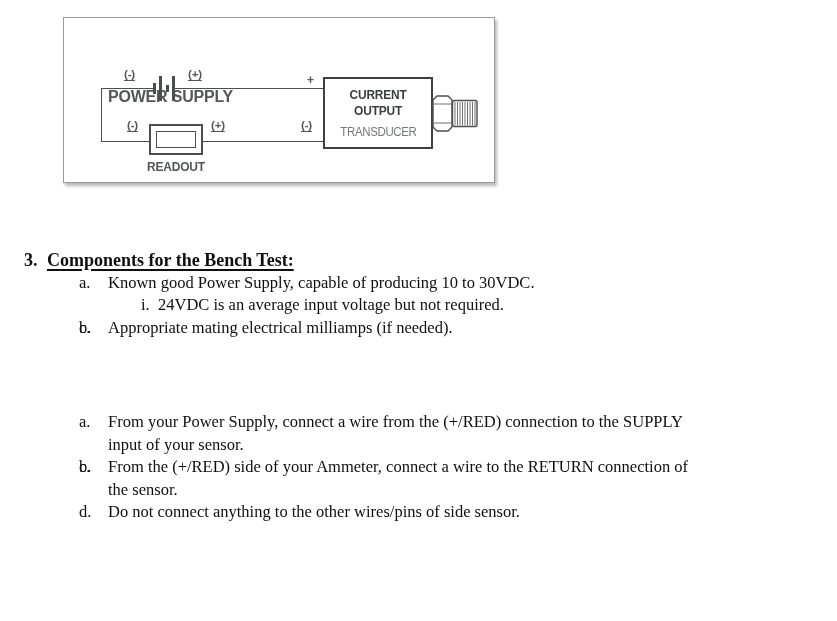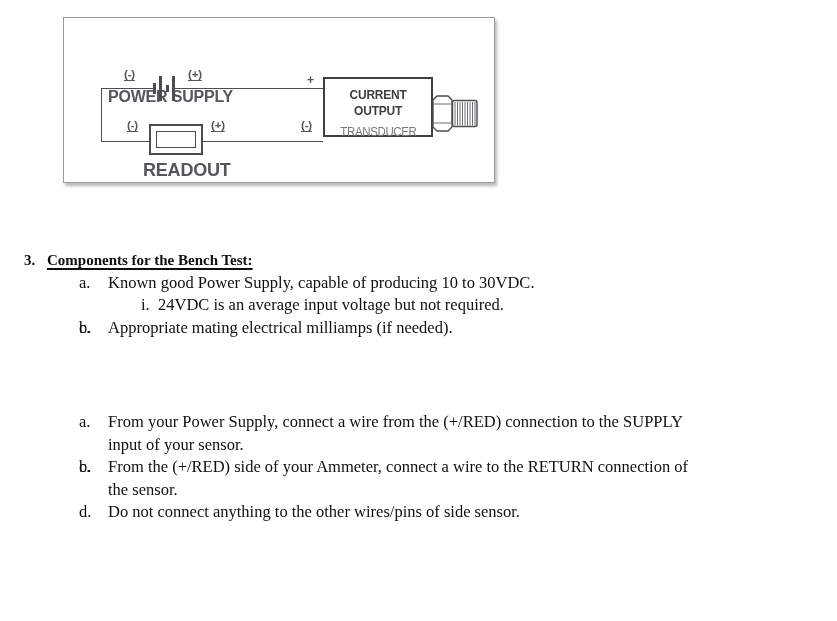--- a/index.html
+++ b/index.html
@@ -36,21 +36,21 @@
     text-decoration-thickness: 1px;
   }
 
   [data-name="power-supply-label"] { left: 44px; top: 35px; font-size: 16px; margin-top: 35px; }
   [data-name="battery-neg-label"]  { left: 60px;  top: 50px; }
   [data-name="battery-pos-label"]  { left: 124px; top: 50px; }
   [data-name="supply-plus-label"]  { left: 243px; top: 55px; font-size: 12px; text-decoration: none; }
   [data-name="readout-neg-label"]  { left: 63px;  top: 101px; }
   [data-name="readout-pos-label"]  { left: 147px; top: 101px; }
   [data-name="return-neg-label"]   { left: 237px; top: 101px; }
-  [data-name="readout-caption"]    { left: 79px; top: 142px; width: 66px; text-align: center; font-size: 18px; }
+  [data-name="readout-caption"]    { left: 79px; top: 142px; width: 66px; text-align: center; font-size: 12px; }
 
   .wire { background: transparent; }
   [data-name="wire-top-left"]    { left: 37px;  top: 70px;  width: 53px;  height: 0; border-top: 1.6px solid #4c4d4f; }
   [data-name="wire-top-right"]   { left: 111px; top: 70px;  width: 148px; height: 0; border-top: 1.6px solid #4c4d4f; }
   [data-name="wire-left-vertical"]{ left: 37px; top: 70px;  width: 0;     height: 53px; border-left: 1.6px solid #4c4d4f; }
   [data-name="wire-bottom-left"] { left: 37px;  top: 123px; width: 48px;  height: 0; border-top: 1.6px solid #4c4d4f; }
   [data-name="wire-bottom-right"]{ left: 139px; top: 123px; width: 120px; height: 0; border-top: 1.6px solid #4c4d4f; }
 
   .battery-bar { background: #4c4d4f; }
   [data-name="battery-bar-short-1"] { left: 89px;  top: 65px; width: 2.5px; height: 11px; }
@@ -63,21 +63,21 @@
     border: 2px solid #4c4d4f; background: #fff;
     display: flex; align-items: center; justify-content: center;
   }
   [data-name="readout-display"] {
     position: static;
     width: 40px; height: 17px;
     border: 1.8px solid #4c4d4f; background: #fff;
   }
 
   [data-name="transducer-box"] {
-    left: 259px; top: 59px; width: 110px; height: 60px;
+    left: 259px; top: 59px; width: 110px; height: 72px;
     border: 2px solid #3e3f41; background: #fff;
     display: flex; flex-direction: column; align-items: center;
     padding-top: 8px;
   }
   [data-name="transducer-box"] span { position: static; display: block; transform: scaleX(0.92); }
   .tbold {
     font-family: "Liberation Sans", sans-serif;
     font-weight: 700; font-size: 13px; line-height: 15.5px;
     color: #3c3d3f; letter-spacing: -0.2px;
   }
@@ -87,21 +87,21 @@
     color: #77787a; letter-spacing: -0.4px;
     margin-top: 7px;
   }
   [data-name="connector-icon"] { left: 368px; top: 77px; }
 
   
   .doc-section { position: absolute; left: 24px; width: 800px; }
   [data-name="section-components"] { top: 249px; }
   [data-name="section-wiring"]     { top: 411px; }
 
-  .sec-heading { font-size: 15px; line-height: 22.5px; font-weight: 700; }
+  .sec-heading { font-size: 18px; line-height: 22.5px; font-weight: 700; }
   .sec-number { display: inline-block; width: 23px; }
   .sec-title { text-decoration: underline; text-decoration-thickness: 1.5px; text-underline-offset: 2.5px; }
 
   .list-item { position: relative; font-size: 16.5px; line-height: 22.5px; }
   .list-item .marker { position: absolute; left: 55px; top: 0; }
   .list-item .item-text { margin-left: 84px; white-space: pre-line; }
   .list-item.sub .marker { left: 117px; }
   .list-item.sub .item-text { margin-left: 134px; }
 </style>
 </head>

